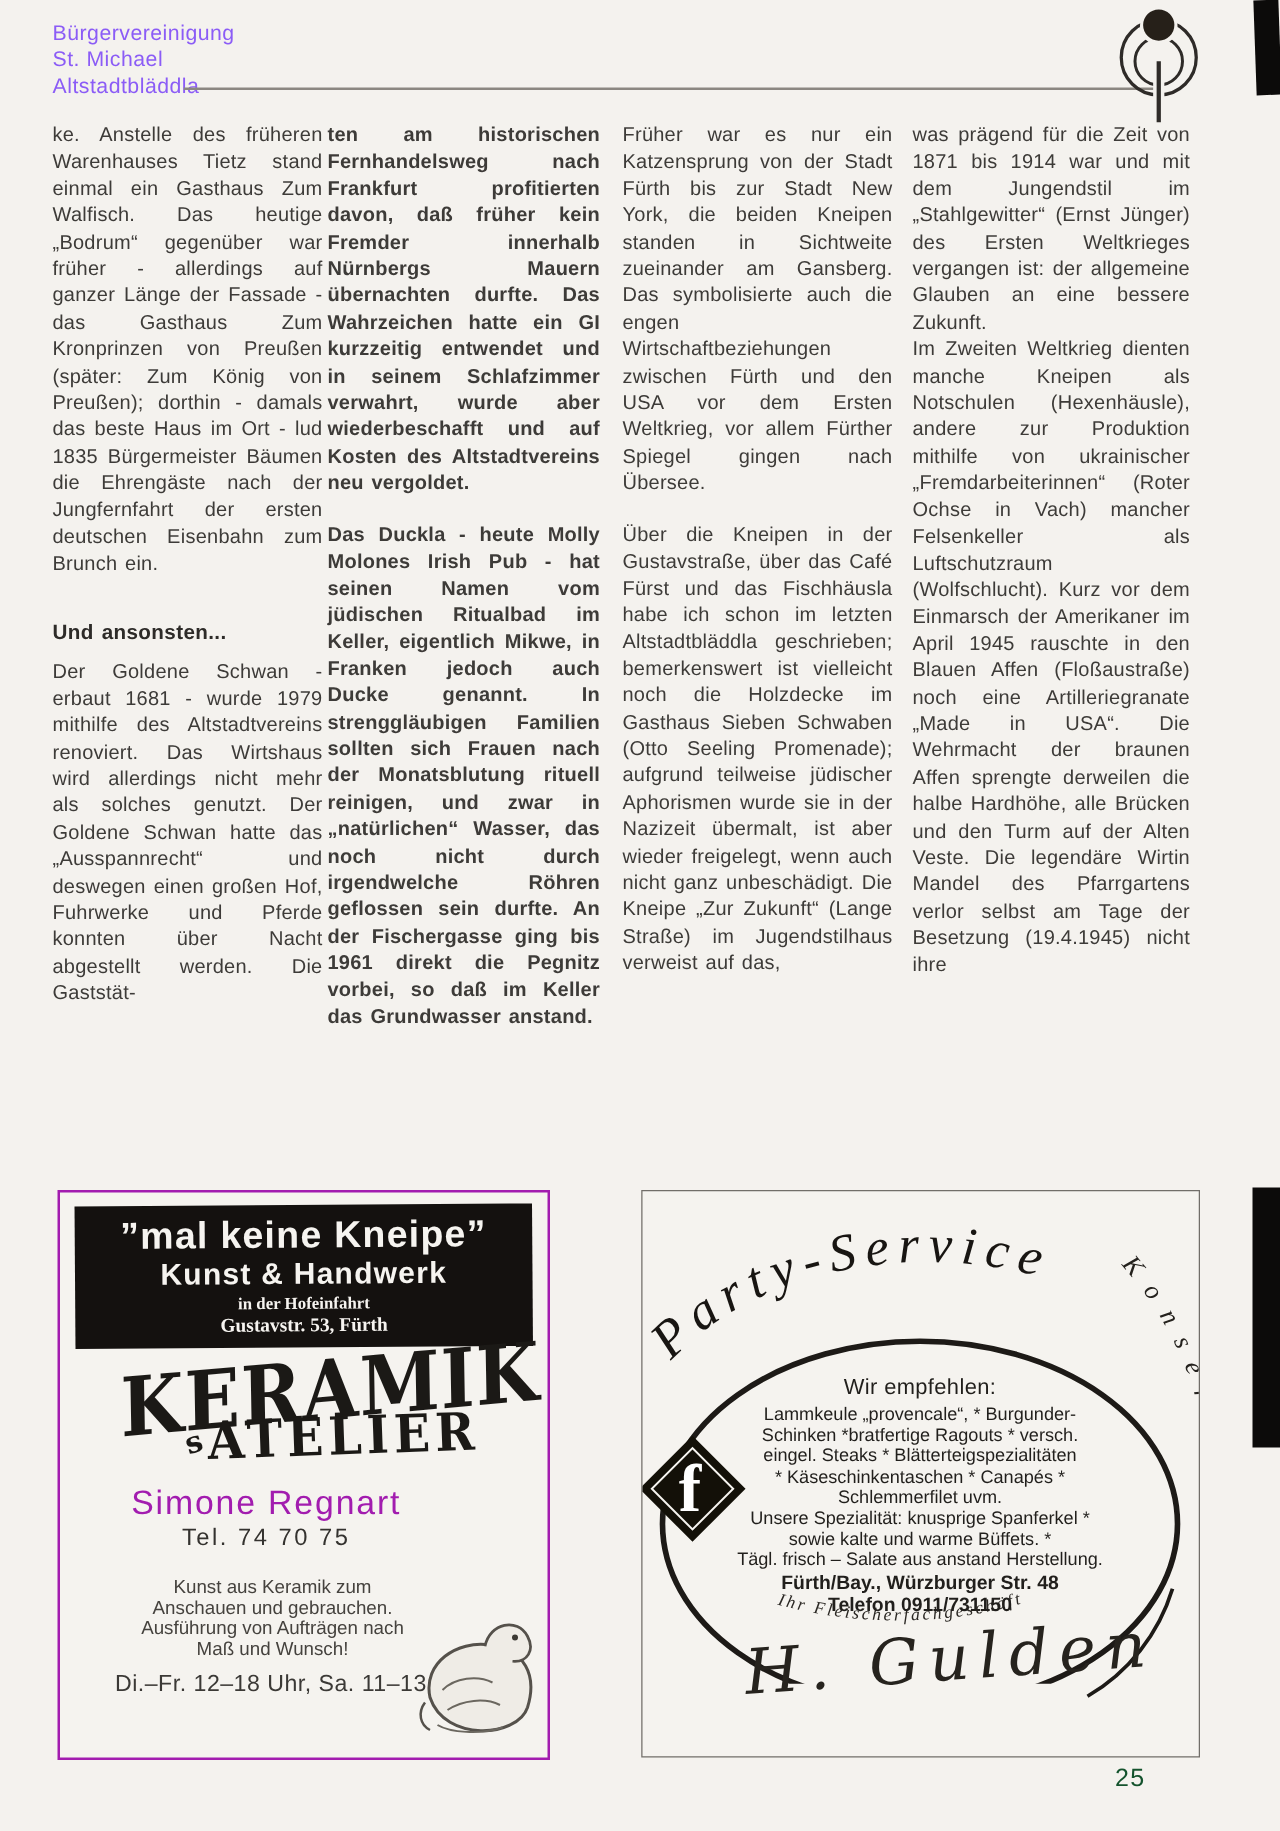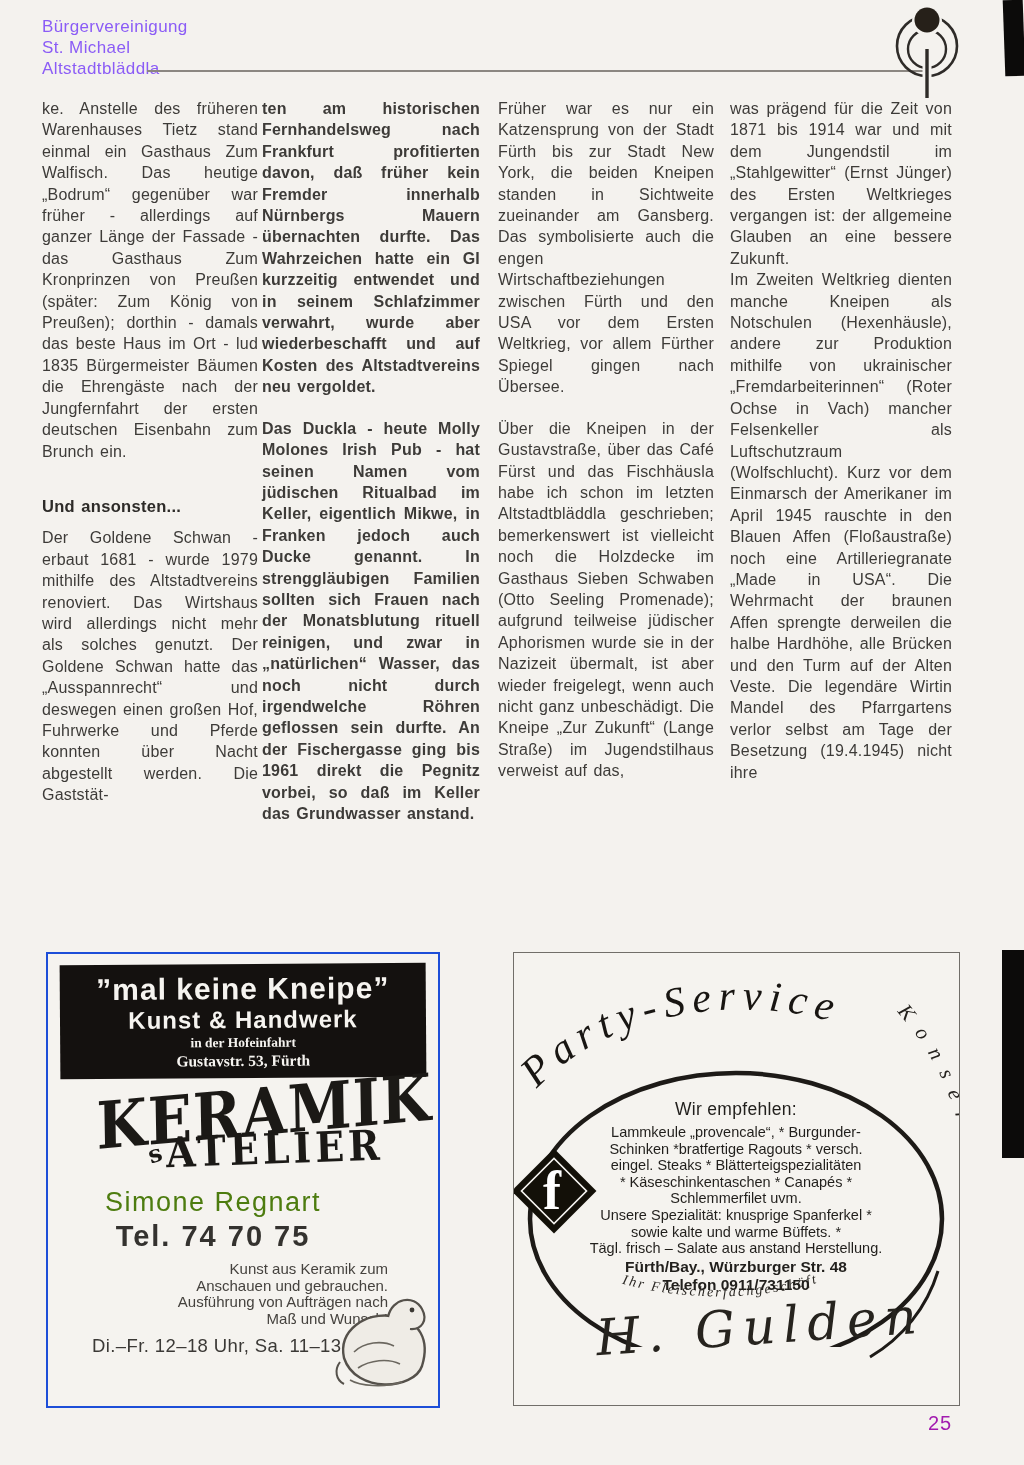--- a/index.html
+++ b/index.html
@@ -22,49 +22,49 @@
     hyphens:auto;-webkit-hyphens:auto;}
   .col p{margin:0 0 20px 0;}
   .col p.cont{margin-top:0;}
   #col1{left:42px;width:216px;}
   #col2{left:262px;width:218px;font-weight:bold;}
   #col3{left:498px;width:216px;}
   #col4{left:730px;width:222px;}
   .section-heading{font-size:16.5px;font-weight:bold;color:#2d2b28;margin:34px 0 10px 0;letter-spacing:.3px;}
   
   .ad-left{position:absolute;left:46px;top:952px;width:390px;height:452px;
-    border:2px solid #1d4ed8;background:#f5f3ef;}
+    border:2px solid #a21caf;background:#f5f3ef;}
   .ad-banner{margin:10px 12px 0;background:#14110f;color:#f6f4f0;text-align:center;
     padding:8px 2px 8px;transform:rotate(-.4deg);}
   .ad-banner .t1{font-size:30px;font-weight:bold;letter-spacing:1px;line-height:34px;}
   .ad-banner .t2{font-size:24px;font-weight:bold;letter-spacing:1px;line-height:28px;}
   .ad-banner .t3{font-size:13.5px;font-weight:bold;line-height:17px;font-family:"Liberation Serif",serif;}
   .ad-banner .t4{font-size:15.5px;font-weight:bold;line-height:19px;font-family:"Liberation Serif",serif;}
   .keramik-logo{margin-top:4px;text-align:left;color:#1b1916;}
   .keramik-logo .w1{font-family:"DejaVu Serif",serif;font-weight:bold;font-size:58px;line-height:60px;
     margin-left:48px;letter-spacing:1px;transform:rotate(-5deg) skewX(-4deg) scaleY(1.12);display:inline-block;}
   .keramik-row2{margin-top:-16px;margin-left:100px;}
   .keramik-logo .squig{font-family:"DejaVu Serif",serif;font-weight:bold;font-size:24px;display:inline-block;transform:rotate(-18deg);}
   .keramik-logo .w2{font-family:"DejaVu Serif",serif;font-weight:bold;font-size:38px;letter-spacing:4px;
     display:inline-block;transform:rotate(-2deg) scaleY(1.1);}
-  .artist-name{margin-top:16px;text-align:center;width:330px;font-size:27px;letter-spacing:1.5px;color:#4d7c0f;}
-  .phone-number{margin-top:2px;text-align:center;width:330px;font-size:29px;letter-spacing:2px;color:#34322f;font-weight:bold;}
-  .ad-desc{margin-top:8px;text-align:right;width:340px;font-size:15px;line-height:16.5px;color:#45423e;}
+  .artist-name{margin-top:16px;text-align:center;width:330px;font-size:27px;letter-spacing:1.5px;color:#a21caf;}
+  .phone-number{margin-top:2px;text-align:center;width:330px;font-size:19px;letter-spacing:2px;color:#34322f;}
+  .ad-desc{margin-top:20px;text-align:center;width:340px;font-size:15px;line-height:16.5px;color:#45423e;}
   .opening-hours{margin-top:8px;text-align:center;width:374px;font-size:18.5px;color:#3b3936;letter-spacing:.4px;}
   .frog{position:absolute;right:4px;top:328px;}
   
   .ad-right{position:absolute;left:513px;top:952px;width:445px;height:452px;
     border:1.5px solid #716e69;background:#f5f3ef;}
   .ad-right svg.deco{position:absolute;left:0;top:0;z-index:1;}
   .menu{position:absolute;z-index:2;left:28px;width:388px;top:146px;text-align:center;color:#211f1c;}
   .menu .rec-heading{font-size:17.5px;font-weight:normal;margin-bottom:4px;letter-spacing:.3px;}
   .menu .line{font-size:14.5px;line-height:16.6px;}
   .menu .addr{font-size:15.5px;font-weight:bold;line-height:17.5px;margin-top:1px;}
   
-  .page-number{position:absolute;left:928px;top:1412px;font-size:20px;color:#a21caf;letter-spacing:1px;}
+  .page-number{position:absolute;left:892px;top:1412px;font-size:20px;color:#14532d;letter-spacing:1px;}
 </style>
 </head>
 <body>
 
 <div class="page-header">
   <div>Bürgervereinigung</div>
   <div>St. Michael</div>
   <div>Altstadtbläddla</div>
 </div>
 <div class="divider"></div>

